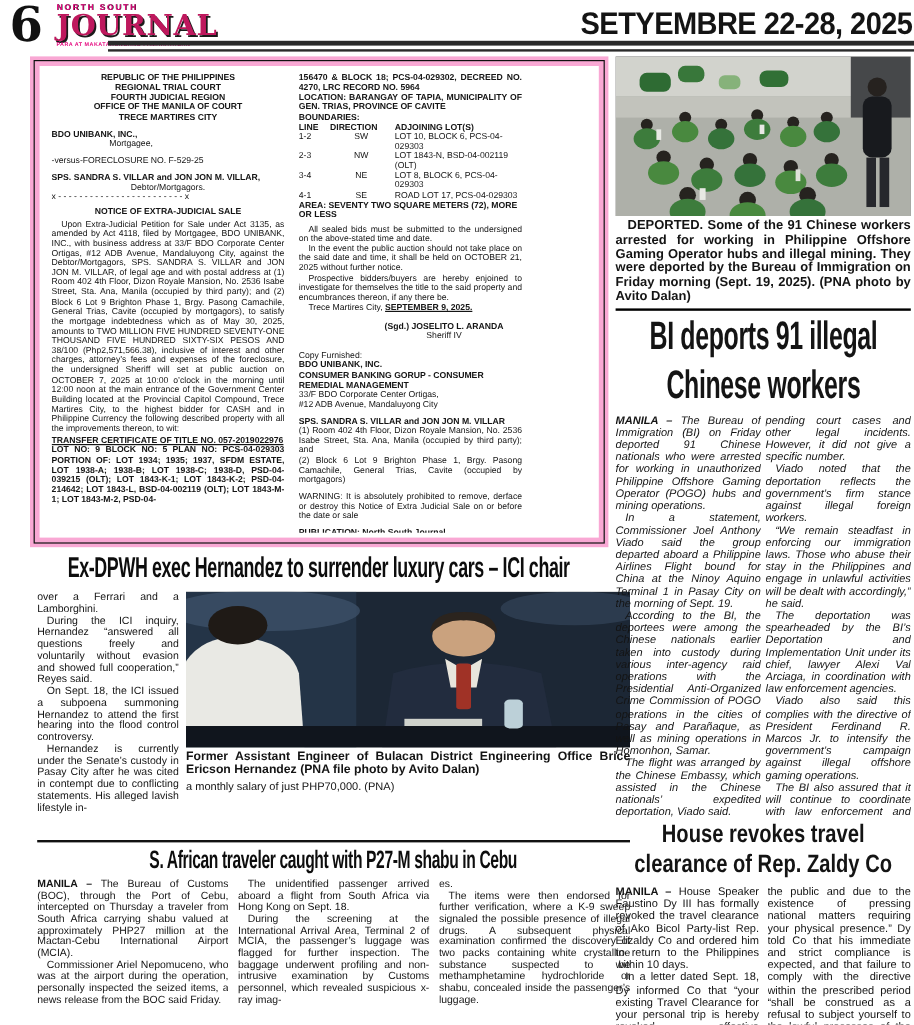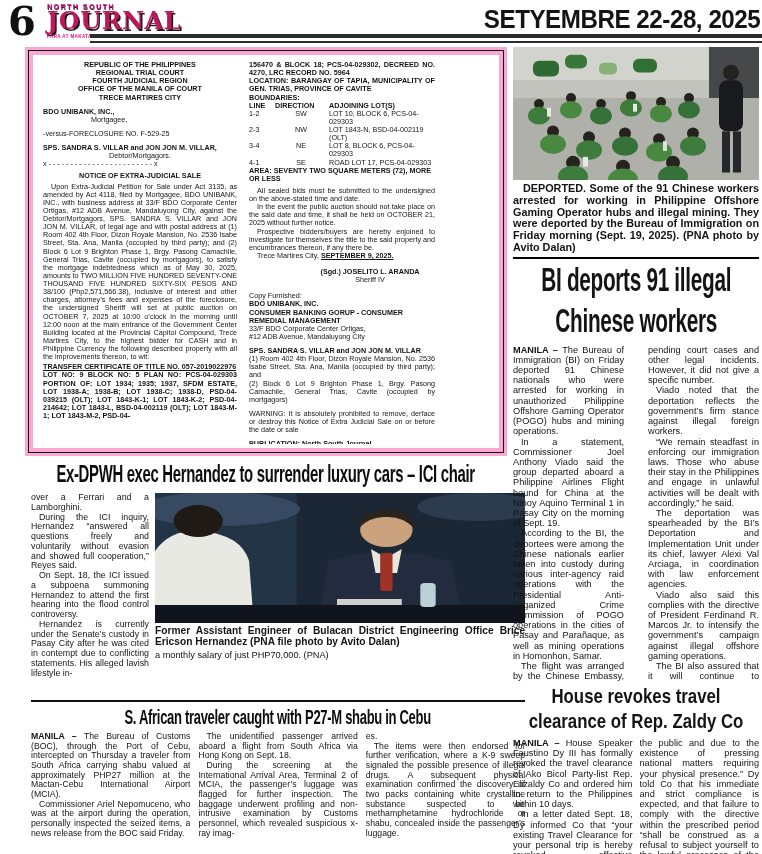--- a/index.html
+++ b/index.html
@@ -67,21 +67,21 @@
   .saf-headline .condensed { font-size:21px; line-height:1.2; }
   .saf-cols { display:flex; gap:8px; height:124px; overflow:hidden; font-size:8.7px; margin-top:2px; }
   .saf-col { flex:1; overflow:hidden; }
 
   
   .bi-photo { height:136px; }
   .bi-caption { font-size:10.8px; line-height:1.08; margin-top:3px; text-indent:10px; }
   .bi-rule { border-top:2px solid #000; margin:4px 0 1px; }
   .bi-headline { overflow:hidden; height:84px; }
   .bi-h-inner { width:159%; transform:scaleX(0.63); transform-origin:left top; font-weight:bold; font-size:33px; line-height:1.22; text-align:center; letter-spacing:-0.5px; }
-  .bi-cols { display:flex; gap:24px; height:344px; overflow:hidden; margin-top:2px; }
+  .bi-cols { display:flex; gap:4px; height:344px; overflow:hidden; margin-top:2px;font-style:italic; }
   .bi-col { flex:1; overflow:hidden; }
 
   .house-headline { overflow:hidden; height:52px; margin-top:2px; }
   .house-h-inner { width:125%; transform:scaleX(0.8); transform-origin:left top; font-weight:bold; font-size:21px; line-height:1.18; text-align:center; }
   .house-cols { display:flex; gap:7px; height:116px; overflow:hidden; margin-top:2px; }
   .house-col { flex:1; overflow:hidden; }
 </style>
 </head>
 <body>
 

